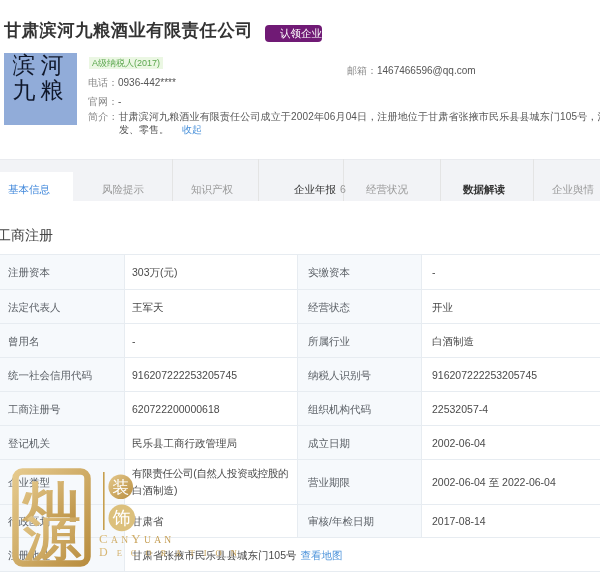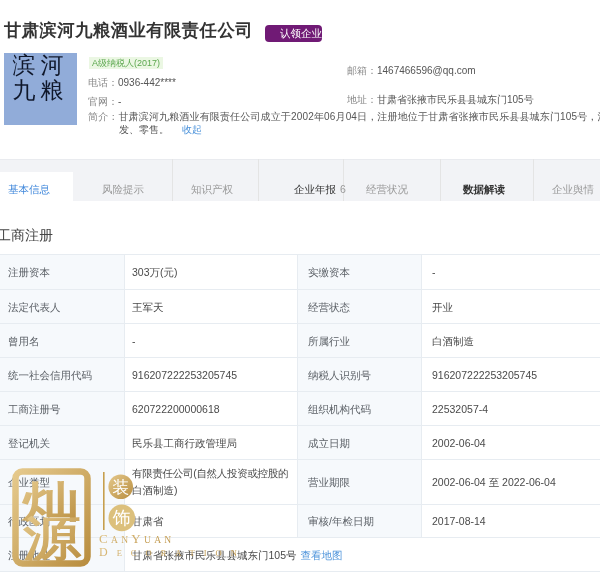--- a/index.html
+++ b/index.html
@@ -34,21 +34,20 @@
 </head>
 <body>
 <div id="root">
   <div class="abs" id="title">甘肃滨河九粮酒业有限责任公司</div>
   <div class="abs" id="claim">认领企业</div>
   <div class="abs" id="logo">滨河<br>九粮</div>
   <div class="abs" id="badge">A级纳税人(2017)</div>
   <div class="abs hline" style="left:88px;top:76px;"><span class="lbl">电话：</span><span class="num">0936-442****</span></div>
   <div class="abs hline" style="left:347px;top:64px;"><span class="lbl">邮箱：</span><span class="num">1467466596@qq.com</span></div>
   <div class="abs hline" style="left:88px;top:95px;"><span class="lbl">官网：</span>-</div>
-  <div class="abs hline" style="left:347px;top:92.5px;"><span class="lbl">地址：</span>甘肃省张掖市民乐县县城东门<span class="num">105</span>号</div>
   <div class="abs hline" style="left:88px;top:109.5px;letter-spacing:0.15px;"><span class="lbl">简介：</span>甘肃滨河九粮酒业有限责任公司成立于<span class="num">2002</span>年<span class="num">06</span>月<span class="num">04</span>日，注册地位于甘肃省张掖市民乐县县城东门<span class="num">105</span>号，法定</div>
   <div class="abs hline" style="left:119px;top:123px;">发、零售。<span class="blue" style="margin-left:13px;">收起</span></div>
 
   <div class="abs" id="tabbar"></div>
   <div class="abs" id="activetab"></div>
   <div class="abs tabsep" style="left:172px;"></div>
   <div class="abs tabsep" style="left:258px;"></div>
   <div class="abs tabsep" style="left:343px;"></div>
   <div class="abs tabsep" style="left:440px;"></div>
   <div class="abs tabsep" style="left:533px;"></div>

